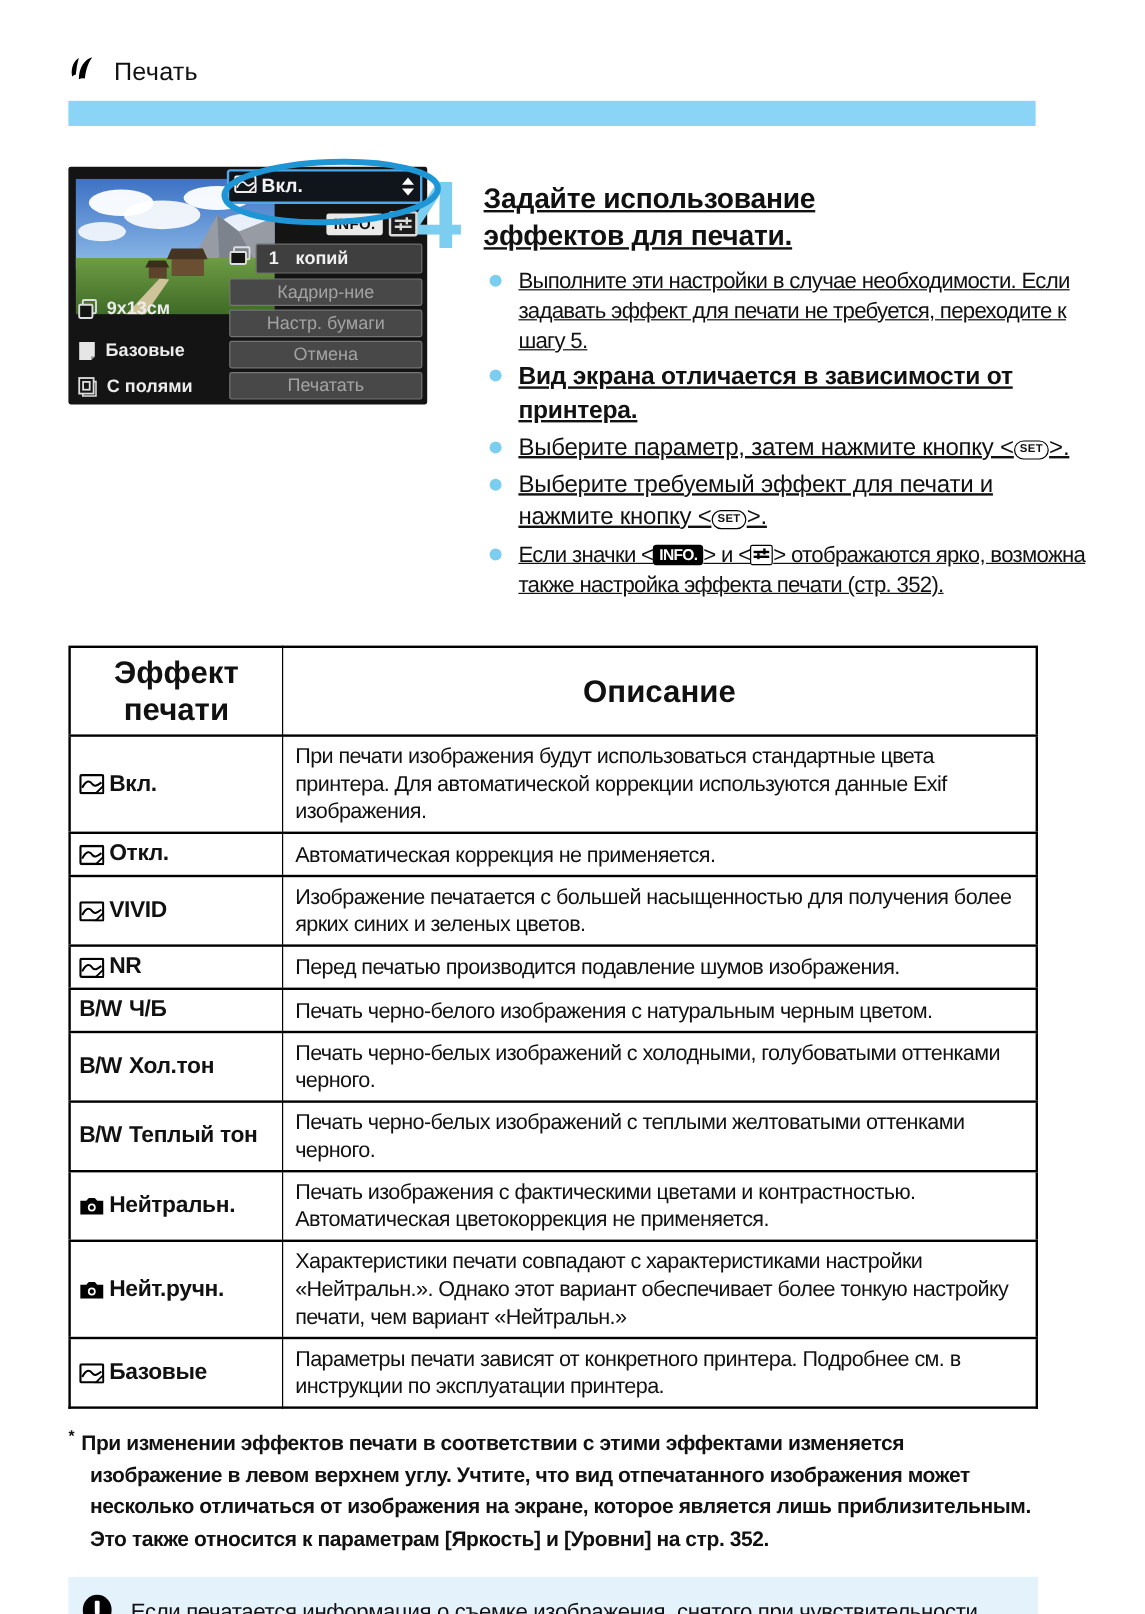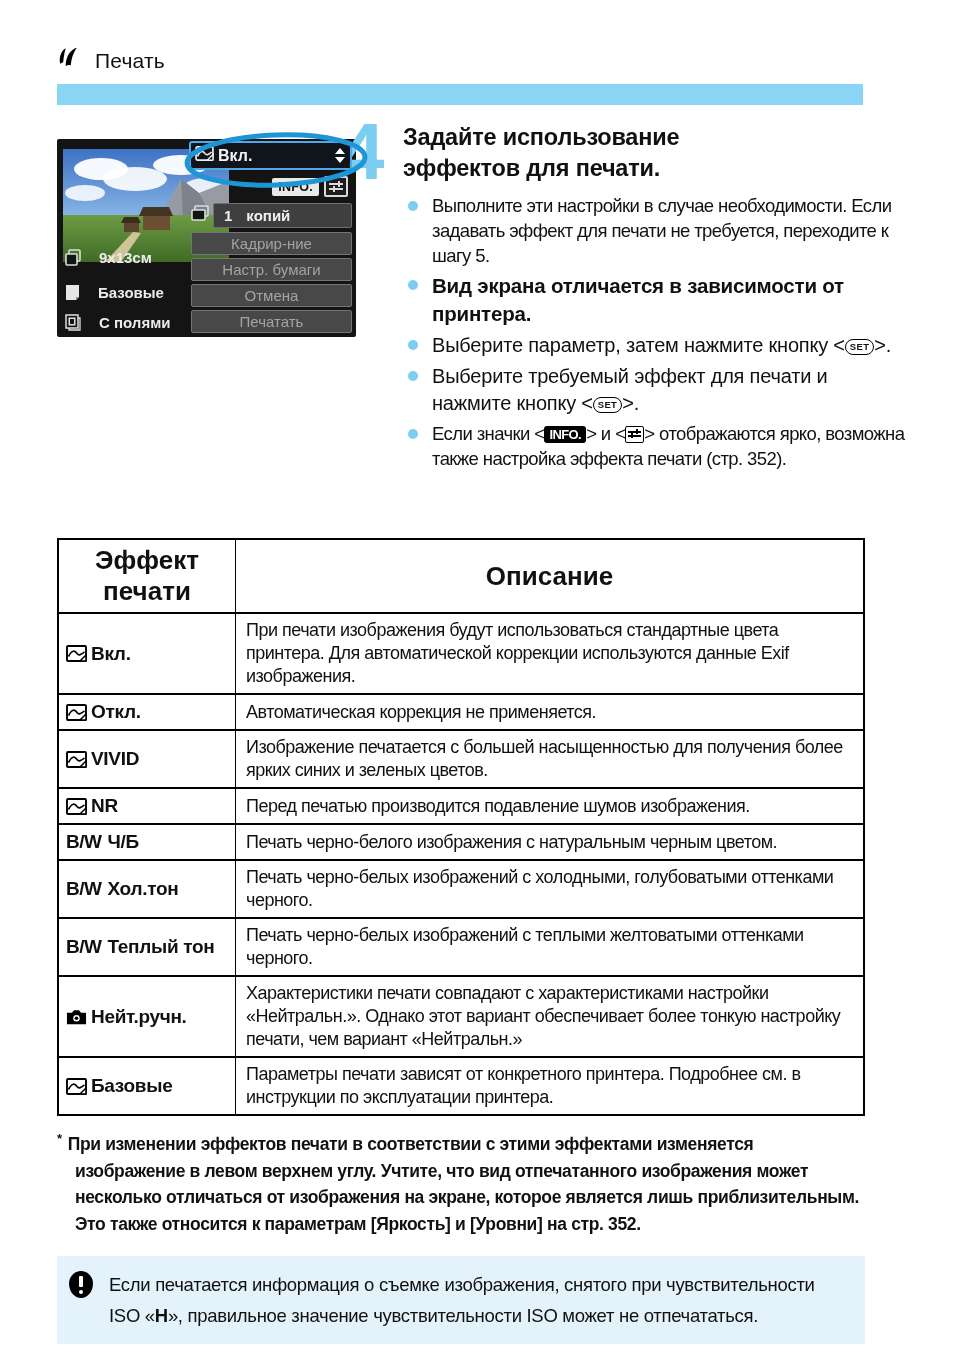--- a/index.html
+++ b/index.html
@@ -40,29 +40,29 @@
   .copies-box{flex:1;height:25px;background:#3f3f3f;border:1px solid #6f6f6f;border-radius:2px;
               display:flex;align-items:center;color:#f0f0f0;font-size:15px;box-sizing:border-box;}
   .copies-box .cnt{margin-left:10px;font-weight:bold;}
   .copies-box .lbl{margin-left:14px;font-weight:bold;}
 
   .cs-btn{position:absolute;left:134px;width:161px;height:23px;background:#484848;
           border:1px solid #757575;border-radius:2px;box-sizing:border-box;color:#a3a3a3;
           font-size:15px;font-weight:normal;display:flex;align-items:center;justify-content:center;}
   .cs-btn.b0{top:93px;} .cs-btn.b1{top:119px;} .cs-btn.b2{top:145px;} .cs-btn.b3{top:171px;}
 
-  .cs-left-item{position:absolute;left:8px;height:22px;display:flex;align-items:center;gap:18px;
+  .cs-left-item{position:absolute;left:8px;height:22px;display:flex;align-items:center;gap:8px;
                 color:#ececec;font-size:15px;font-weight:bold;}
   .cs-left-item.l0{top:107px;} .cs-left-item.l1{top:142px;} .cs-left-item.l2{top:172px;}
   .cs-left-item svg{display:block;}
 
   .ellipse-annot{position:absolute;left:124px;top:-10px;width:192px;height:62px;z-index:5;pointer-events:none;}
 
   
-  .step{position:absolute;left:340px;top:116px;width:566px;}
+  .step{position:absolute;left:340px;top:144px;width:566px;text-decoration:underline;}
   .step-num{position:absolute;left:0;top:0;font-size:80px;font-weight:bold;color:#7CCEF0;line-height:72px;}
   .step-body{margin-left:63px;}
   .step-title{font-size:23.5px;font-weight:bold;line-height:31px;letter-spacing:-.2px;margin-top:6px;}
   .bullets{list-style:none;margin:9px 0 0 5px;padding:0;}
   .bullets li{position:relative;padding-left:24px;margin-bottom:4px;}
   .bullets li:before{content:"";position:absolute;left:0;top:8px;width:10px;height:10px;border-radius:50%;background:#7CCEF0;}
   .b-cond{font-size:18.5px;line-height:25px;letter-spacing:-.6px;}
   .b-norm{font-size:20px;line-height:27px;letter-spacing:-.2px;}
   .b-bold{font-size:20.5px;line-height:28px;font-weight:bold;letter-spacing:-.2px;}
   .set-badge{display:inline-block;border:1.6px solid #000;border-radius:10px;padding:0 4px;
@@ -337,20 +337,33 @@
       <tr>
         <td class="c1">
               <span class="cell-label-wrap">
           <span class="bw-prefix">B/W</span>
           <span>Теплый тон</span>
               </span>
             </td>
         <td class="c2">Печать черно-белых изображений с теплыми желтоватыми оттенками черного.</td>
       </tr>
 
+      <tr>
+        <td class="c1">
+              <span class="cell-label-wrap">
+          <svg width="21" height="16" viewBox="0 0 22 16">
+                  <path d="M1 3.5 h5.2 L8.4 1 h5.2 l2.2 2.5 H21 v12 H1 Z" fill="#000"></path>
+                  <circle cx="11" cy="9.3" r="3.4" fill="#fff"></circle>
+                  <circle cx="11" cy="9.3" r="1.9" fill="#000"></circle>
+                </svg>
+          <span>Нейтральн.</span>
+              </span>
+            </td>
+        <td class="c2">Печать изображения с фактическими цветами и контрастностью. Автоматическая цветокоррекция не применяется.</td>
+      </tr>
 
       <tr>
         <td class="c1">
               <span class="cell-label-wrap">
           <svg width="21" height="16" viewBox="0 0 22 16">
                   <path d="M1 3.5 h5.2 L8.4 1 h5.2 l2.2 2.5 H21 v12 H1 Z" fill="#000"></path>
                   <circle cx="11" cy="9.3" r="3.4" fill="#fff"></circle>
                   <circle cx="11" cy="9.3" r="1.9" fill="#000"></circle>
                 </svg>
           <span>Нейт.ручн.</span>

